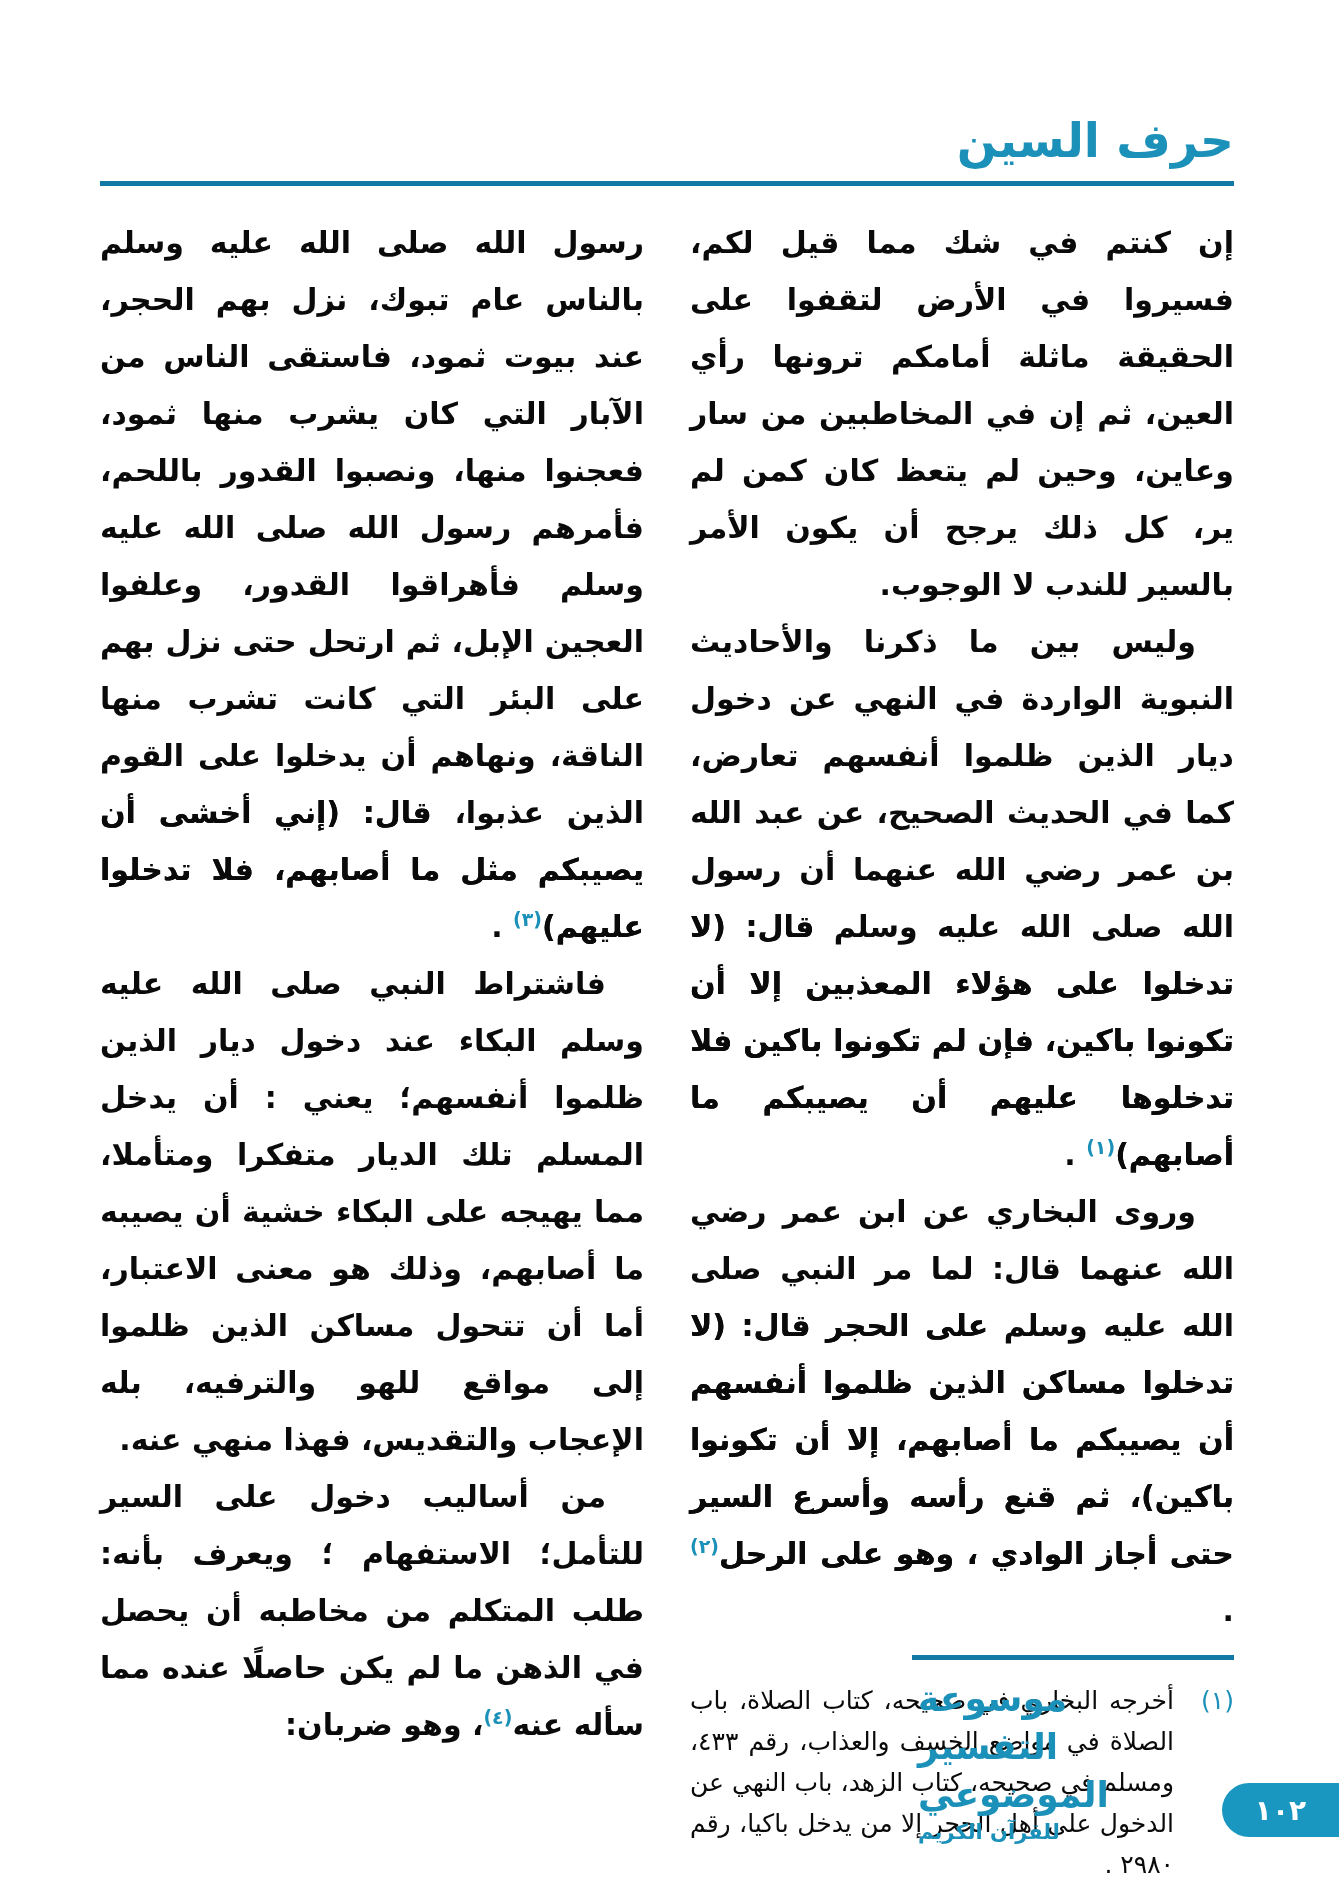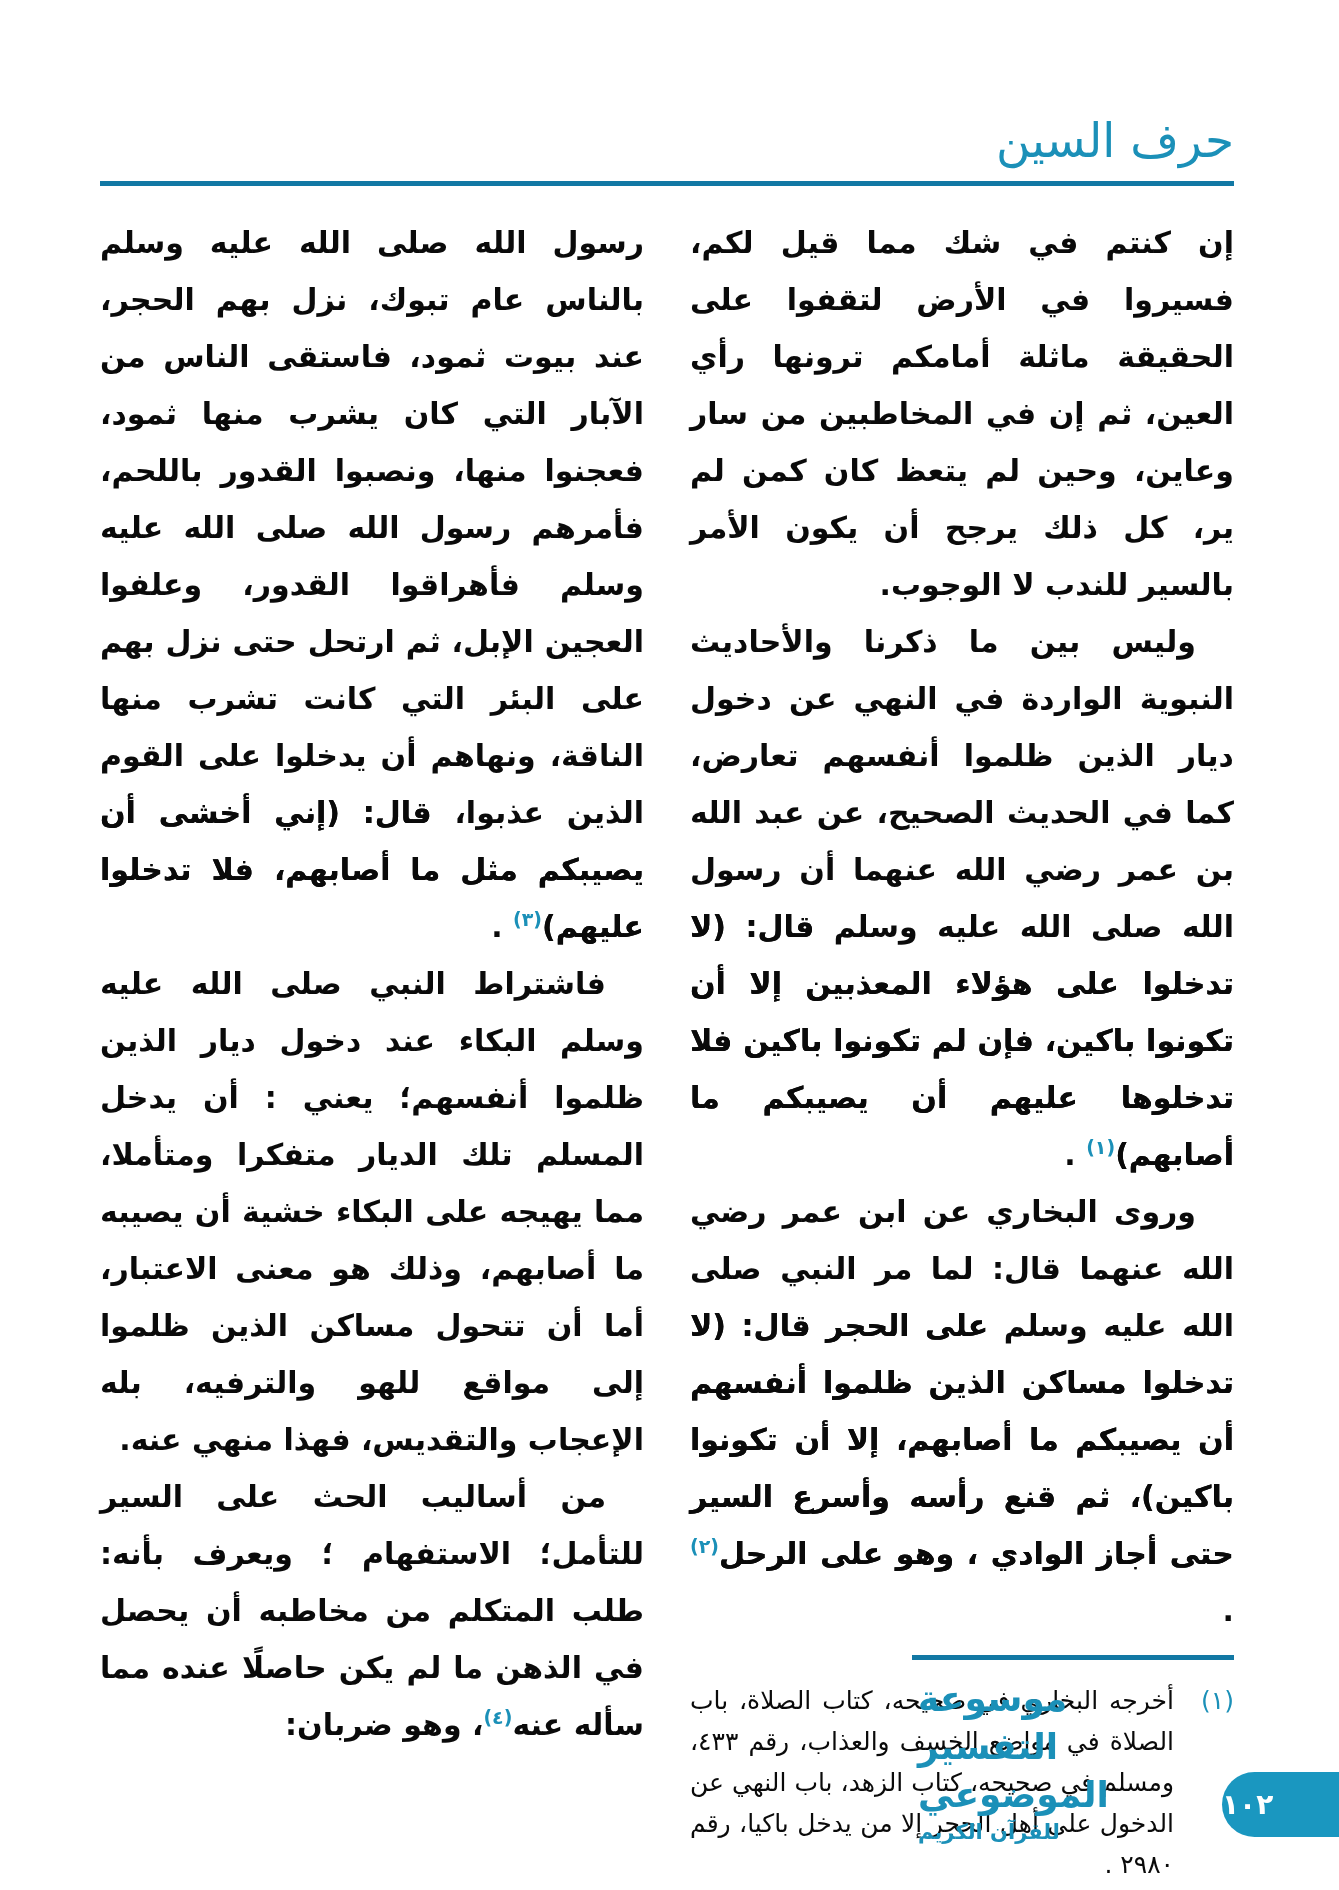--- a/index.html
+++ b/index.html
@@ -22,21 +22,21 @@
     direction:rtl;
     overflow:hidden;
   }
   
   .header{
     padding:112px 105px 0 100px;
   }
   .chapter-title{
     text-align:right;
     font-size:47px;
-    font-weight:normal;
+    font-weight:bold;
     line-height:58px;
     color:var(--accent);
     letter-spacing:1px;
   }
   .header-rule{
     margin-top:11px;
     height:5px;
     background:var(--rule);
   }
   
@@ -115,27 +115,27 @@
   .logo-sub{
     font-size:21px;
     font-weight:bold;
     line-height:26px;
   }
   .page-number-badge{
     position:absolute;
     bottom:53px;
     right:0;
     width:117px;
-    height:65px;
+    height:54px;
     background:var(--badge);
     border-radius:33px 0 0 33px;
     color:#ffffff;
     display:flex;
     align-items:center;
-    justify-content:flex-end;
+    justify-content:center;
     font-size:28px;
     font-weight:bold;
     letter-spacing:9px;
   }
 </style>
 </head>
 <body>
 
 <div class="page">
 
@@ -159,21 +159,21 @@
         </div>
 
       </div>
     </div>
 
     <div class="col">
       <div class="para"><span>رسول الله صلى الله عليه وسلم بالناس عام تبوك، نزل بهم الحجر، عند بيوت ثمود، فاستقى الناس من الآبار التي كان يشرب منها ثمود، فعجنوا منها، ونصبوا القدور باللحم، فأمرهم رسول الله صلى الله عليه وسلم فأهراقوا القدور، وعلفوا العجين الإبل، ثم ارتحل حتى نزل بهم على البئر التي كانت تشرب منها الناقة، ونهاهم أن يدخلوا على القوم الذين عذبوا، </span><span class="hadith">قال: (إني أخشى أن يصيبكم مثل ما أصابهم، فلا تدخلوا عليهم)</span><span class="fnref">(٣)</span><span> .</span></div>
       <div class="para indent"><span>فاشتراط النبي صلى الله عليه وسلم البكاء عند دخول ديار الذين ظلموا أنفسهم؛ يعني : أن يدخل المسلم تلك الديار متفكرا ومتأملا، مما يهيجه على البكاء خشية أن يصيبه ما أصابهم، وذلك هو معنى الاعتبار، أما أن تتحول مساكن الذين ظلموا إلى مواقع للهو والترفيه، بله الإعجاب والتقديس، فهذا منهي عنه.</span></div>
 
 
-      <div class="para indent"><span>من أساليب الحث على السير للتأمل؛ الاستفهام ؛ ويعرف بأنه: طلب المتكلم من مخاطبه أن يحصل في الذهن ما لم يكن حاصلًا عنده مما سأله عنه</span><span class="fnref">(٤)</span><span>، وهو ضربان:</span></div>
+      <div class="para indent"><span>من أساليب دخول على السير للتأمل؛ الاستفهام ؛ ويعرف بأنه: طلب المتكلم من مخاطبه أن يحصل في الذهن ما لم يكن حاصلًا عنده مما سأله عنه</span><span class="fnref">(٤)</span><span>، وهو ضربان:</span></div>
 
     </div>
 
   </div>
 
   <div class="publisher-logo">
     <div class="logo-main">موسوعة التفسير الموضوعي</div>
     <div class="logo-sub">للقرآن الكريم</div>
   </div>
 

